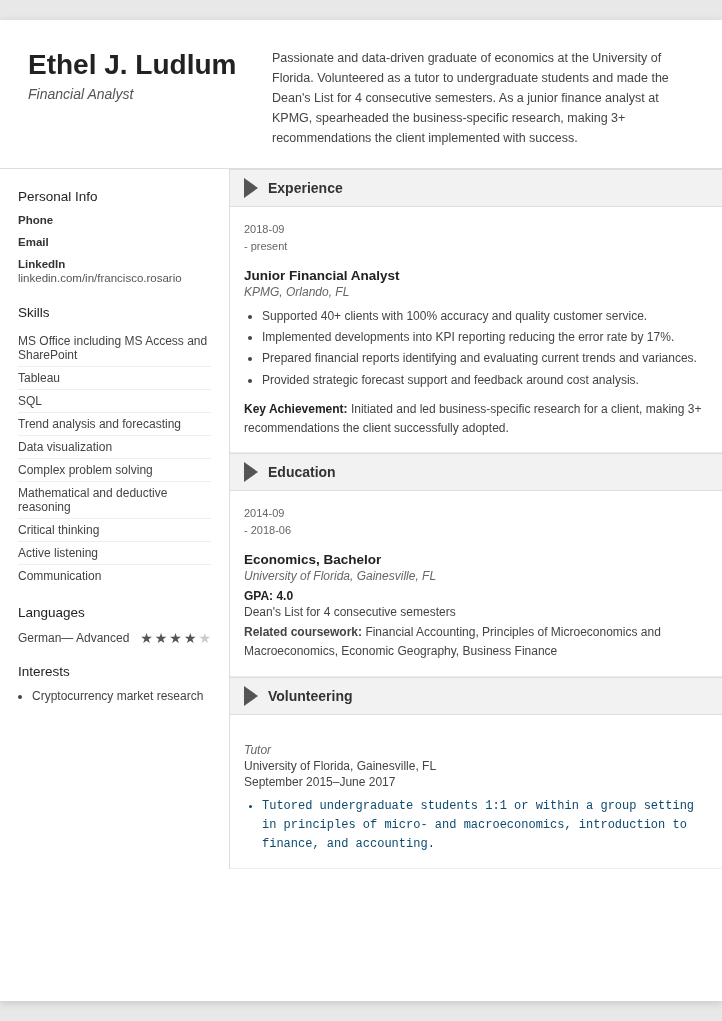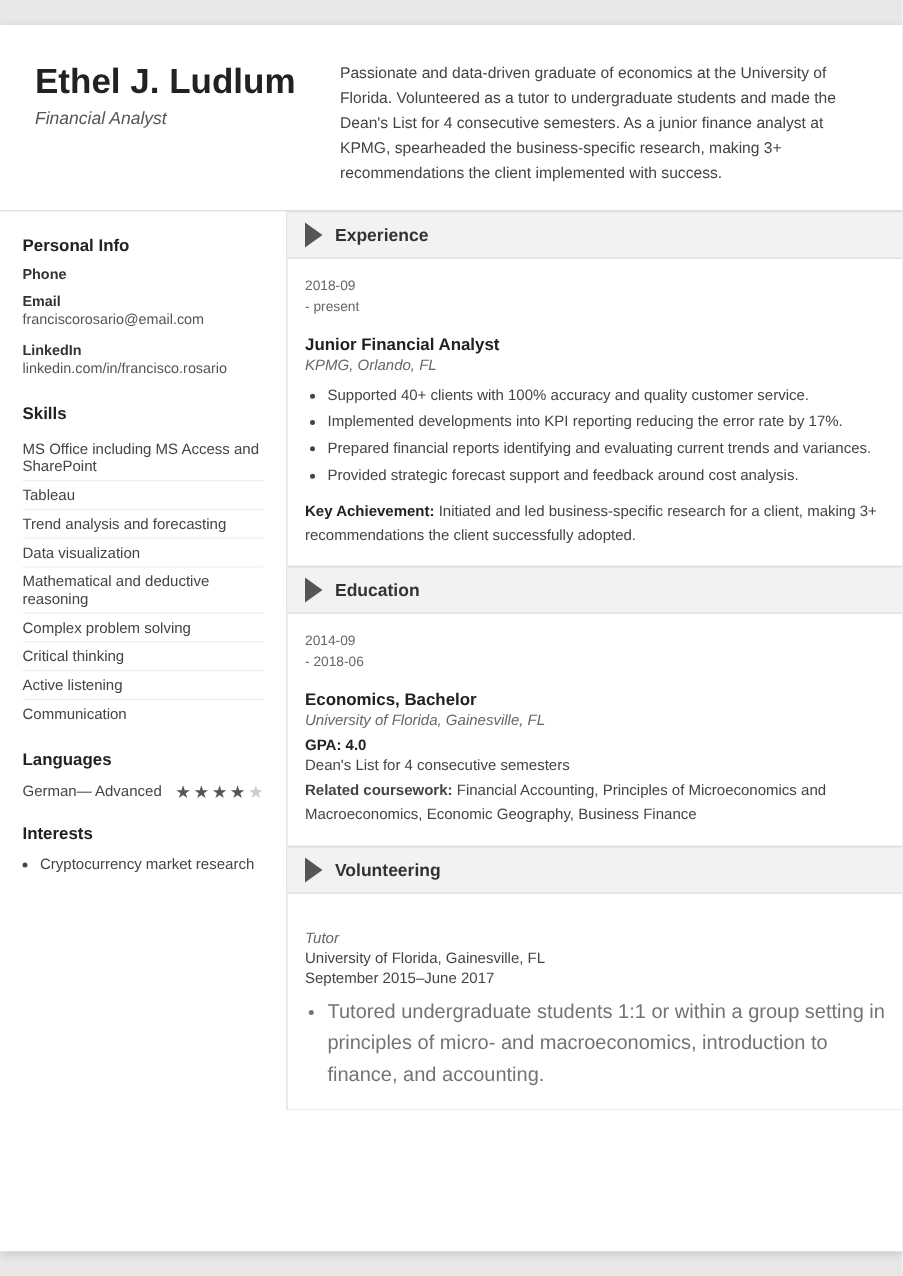--- a/index.html
+++ b/index.html
@@ -53,21 +53,21 @@
       min-width: 230px;
       padding: 20px 18px;
       border-right: 1px solid #ddd;
     }
     .main {
       flex: 1;
       padding: 0;
     }
     .section-title {
       font-size: 13.5px;
-      font-weight: 700;
+      font-weight: 400;
       color: #222;
       margin-bottom: 10px;
       margin-top: 18px;
     }
     .sidebar .section-title:first-child {
       margin-top: 0;
     }
     .info-label {
       font-size: 11.5px;
       font-weight: 700;
@@ -229,23 +229,24 @@
       margin-bottom: 2px;
     }
     .vol-dates {
       font-size: 12px;
       color: #444;
       margin-bottom: 8px;
     }
     .vol-bullets {
       list-style: disc;
       padding-left: 18px;
-      font-size: 16px;
-      color: #737373;
-      line-height: 1.6;
+      font-size: 12px;
+      color: #0c4a6e;
+      line-height: 1.6;
+      font-family: Liberation Mono, monospace;
     }
   </style>
 </head>
 <body>
 
 <div class="resume">
 
   <div class="header">
     <div class="header-left">
       <div class="header-name">Ethel J. Ludlum</div>
@@ -259,37 +260,37 @@
     <div class="sidebar">
 
       <div class="section-title">Personal Info</div>
 
       <div>
         <div class="info-label">Phone</div>
       </div>
 
       <div>
         <div class="info-label">Email</div>
-        <div class="info-value">franciscorosario@email.com</div>
       </div>
 
       <div>
         <div class="info-label">LinkedIn</div>
         <div class="info-value">linkedin.com/in/francisco.rosario</div>
       </div>
 
       <div class="section-title">Skills</div>
 
       <div id="skills-list">
           <div class="skill-item">MS Office including MS Access and SharePoint</div>
           <div class="skill-item">Tableau</div>
+          <div class="skill-item">SQL</div>
           <div class="skill-item">Trend analysis and forecasting</div>
           <div class="skill-item">Data visualization</div>
+          <div class="skill-item">Complex problem solving</div>
           <div class="skill-item">Mathematical and deductive reasoning</div>
-          <div class="skill-item">Complex problem solving</div>
           <div class="skill-item">Critical thinking</div>
           <div class="skill-item">Active listening</div>
           <div class="skill-item">Communication</div>
         </div>
 
       <div class="section-title">Languages</div>
 
       <div class="lang-row">
         <span class="lang-name">German— Advanced</span>
         <div class="stars" id="stars-container">

